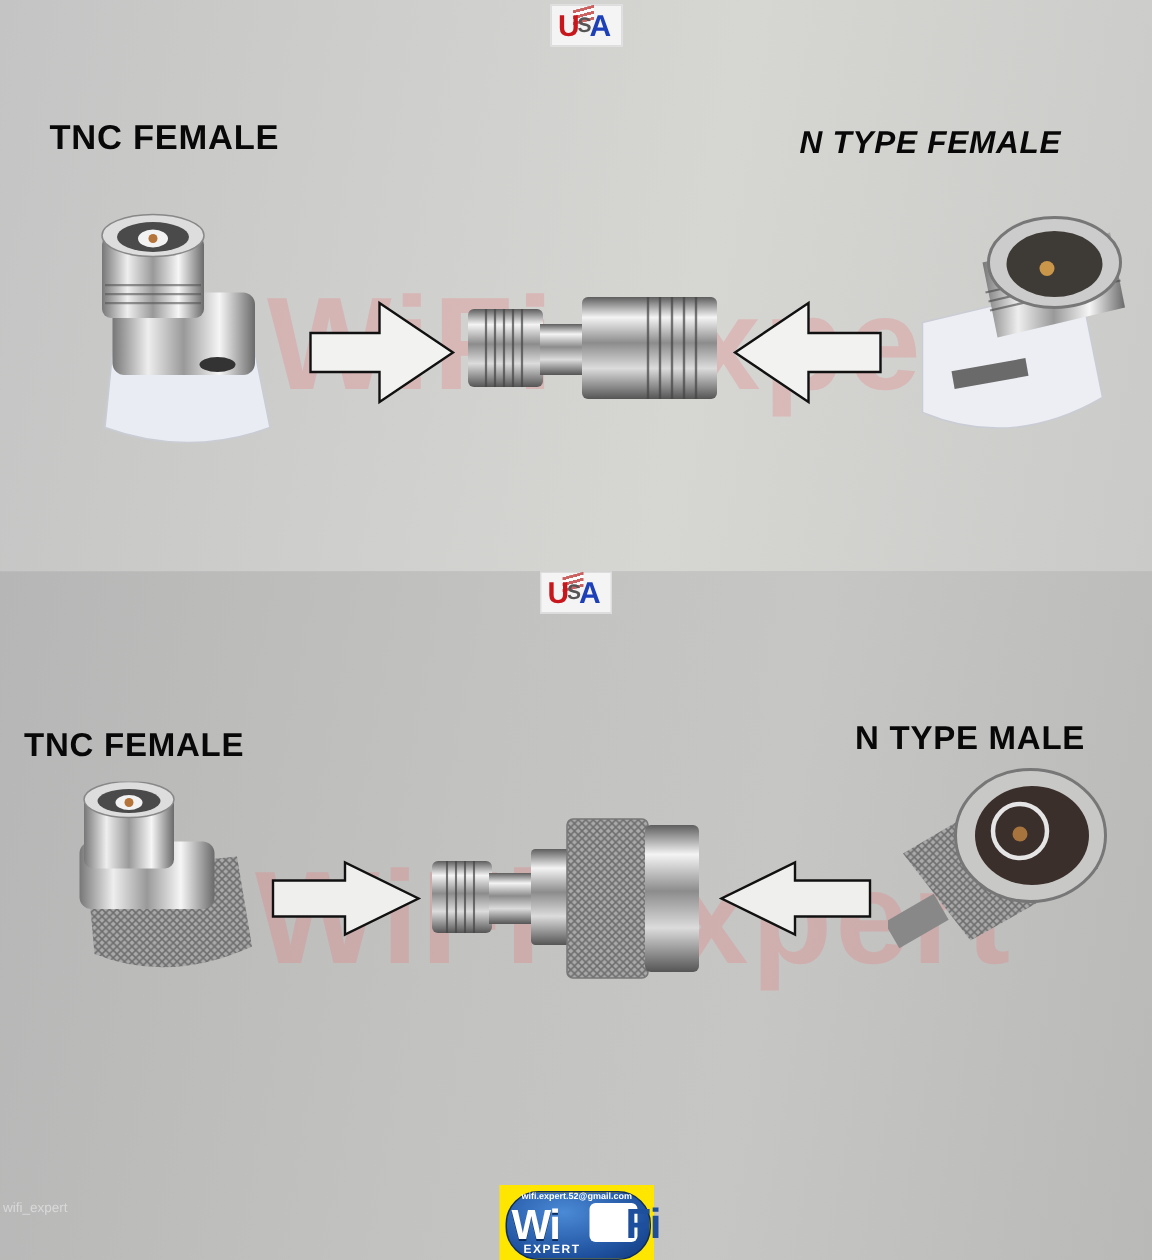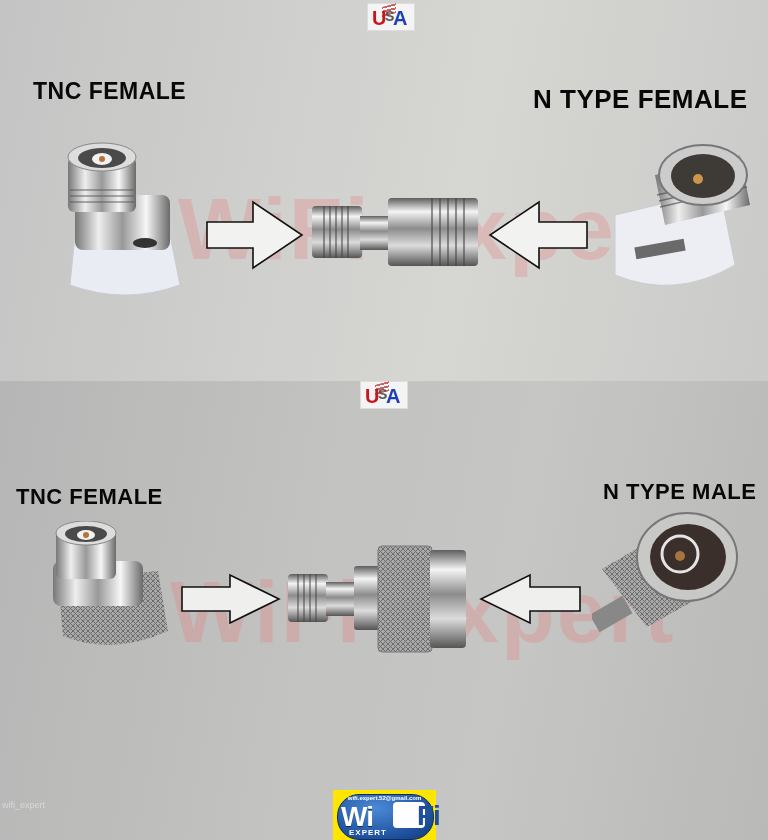--- a/index.html
+++ b/index.html
@@ -31,21 +31,21 @@
 <div class="panel top">
 
   <div class="usa-badge" style="left:367px;top:3px;">
     <span class="flag"></span>
     <span class="u">U</span>
     <span class="s">S</span>
     <span class="a">A</span>
   </div>
 
   <div class="label" style="left:33px;top:78px;font-size:23px;">TNC FEMALE</div>
-  <div class="label" style="left:533px;top:84px;font-size:26px;">N TYPE FEMALE</div>
+  <div class="label" style="left:533px;top:84px;font-size:21px;font-style:italic;">N TYPE FEMALE</div>
 
   <div class="watermark" style="left:178px;top:178px;">WiFi Expert</div>
 
   <svg class="connector" style="left:30px;top:135px;" width="170" height="170">
     <defs>
       <linearGradient id="chrome1" x1="0" x2="1">
         <stop offset="0" stop-color="#777"></stop>
           <stop offset=".25" stop-color="#eee"></stop>
           <stop offset=".5" stop-color="#999"></stop>
           <stop offset=".75" stop-color="#f6f6f6"></stop>
@@ -122,21 +122,21 @@
 <div class="panel bottom">
 
   <div class="usa-badge" style="left:360px;top:0px;">
     <span class="flag"></span>
     <span class="u">U</span>
     <span class="s">S</span>
     <span class="a">A</span>
   </div>
 
   <div class="label" style="left:16px;top:103px;font-size:22px;">TNC FEMALE</div>
-  <div class="label" style="left:570px;top:98px;font-size:22px;margin-left:33px;">N TYPE MALE</div>
+  <div class="label" style="left:570px;top:98px;font-size:22px;">N TYPE MALE</div>
 
   <div class="watermark" style="left:170px;top:180px;">WiFi Expert</div>
 
   <svg class="connector" style="left:38px;top:140px;" width="140" height="130">
     <defs>
       <pattern id="knurl" width="5" height="5" patternUnits="userSpaceOnUse">
         <rect width="5" height="5" fill="#a9a9a9"></rect>
           <path d="M0 0 L5 5 M5 0 L0 5" stroke="#6d6d6d" stroke-width="1"></path>
       </pattern>
     </defs>

